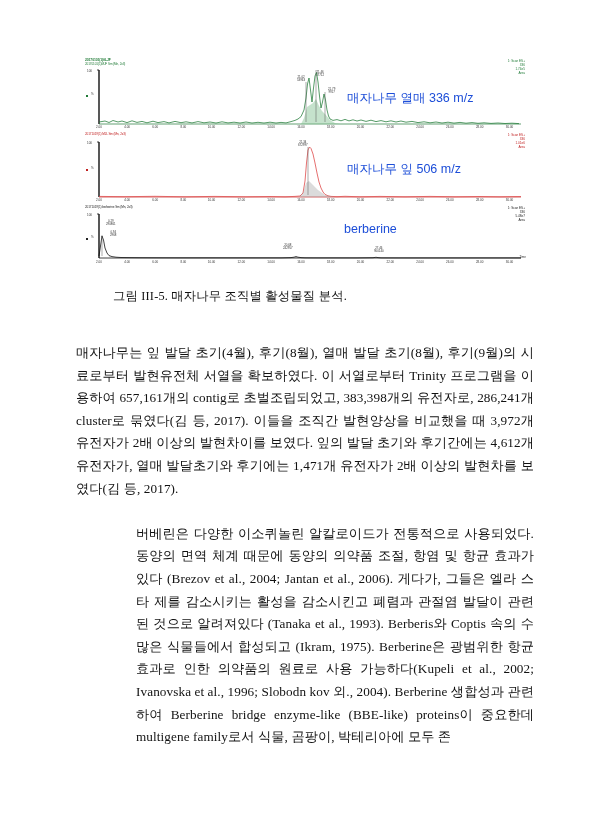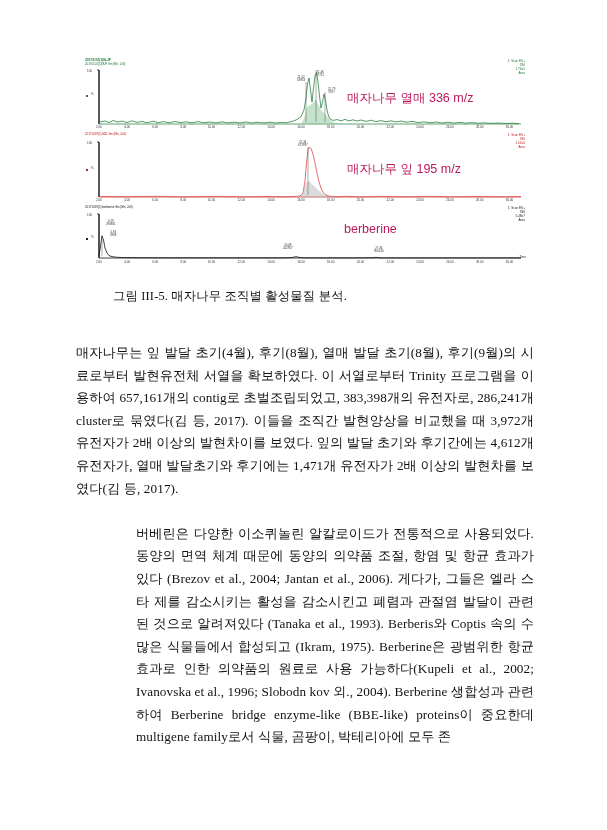--- a/index.html
+++ b/index.html
@@ -102,21 +102,21 @@
     line-height:1.15;
     color:#333;
     white-space:nowrap;
     text-align:center;
   }
 
   .annot{
     position:absolute;
     font-family:"Liberation Sans", sans-serif;
     font-size:12.5px;
-    color:#be185d;
+    color:#1d4ed8;
     white-space:nowrap;
   }
 
   
   .caption{
     position:absolute;
     left:113px;top:288px;
     font-size:12.3px;
     letter-spacing:0.2px;
     color:#111;
@@ -242,21 +242,21 @@
 
       <svg class="trace-svg" viewBox="0 0 440 73" preserveAspectRatio="none">
         <line x1="14" y1="9" x2="14" y2="64" stroke="#111" stroke-width="1.4"></line>
         <line x1="12" y1="9" x2="14" y2="9" stroke="#111" stroke-width="0.8"></line>
         <line x1="14" y1="64" x2="436" y2="64" stroke="#c02020" stroke-width="0.7"></line>
         <path d="M14,63.4 L40,63.7 L70,63.3 L100,63.8 L130,63.4 L160,63.8 L185,63.5 L200,63.8 L210,63.4 L215,63 L218,60 L220,48 L221.5,30 L223,17 L224.5,14 L226,15.5 L228,21 L230,30 L232,40 L234,49 L236,55 L238,59 L240,61.4 L243,62.8 L246,63.4 L252,63.7 L260,63.3 L275,63.8 L295,63.4 L320,63.8 L345,63.4 L370,63.8 L395,63.5 L415,63.8 L436,63.5" fill="none" stroke="#e05555" stroke-width="0.85"></path>
         <path d="M214,64 L218,60 L221,50 L224,48 L228,52 L233,57 L240,62 L250,64 Z" fill="#999" opacity="0.35"></path>
         <line x1="223" y1="14" x2="223" y2="62" stroke="#555" stroke-width="0.5"></line>
       </svg>
 
-      <div class="annot" style="left:262px;top:28px;">매자나무 잎 195 m/z</div>
+      <div class="annot" style="left:262px;top:28px;">매자나무 잎 506 m/z</div>
 
       <div class="xticks" style="top:65px;">
         <span>2.00</span>
         <span>4.00</span>
         <span>6.00</span>
         <span>8.00</span>
         <span>10.00</span>
         <span>12.00</span>
         <span>14.00</span>
         <span>16.00</span>

